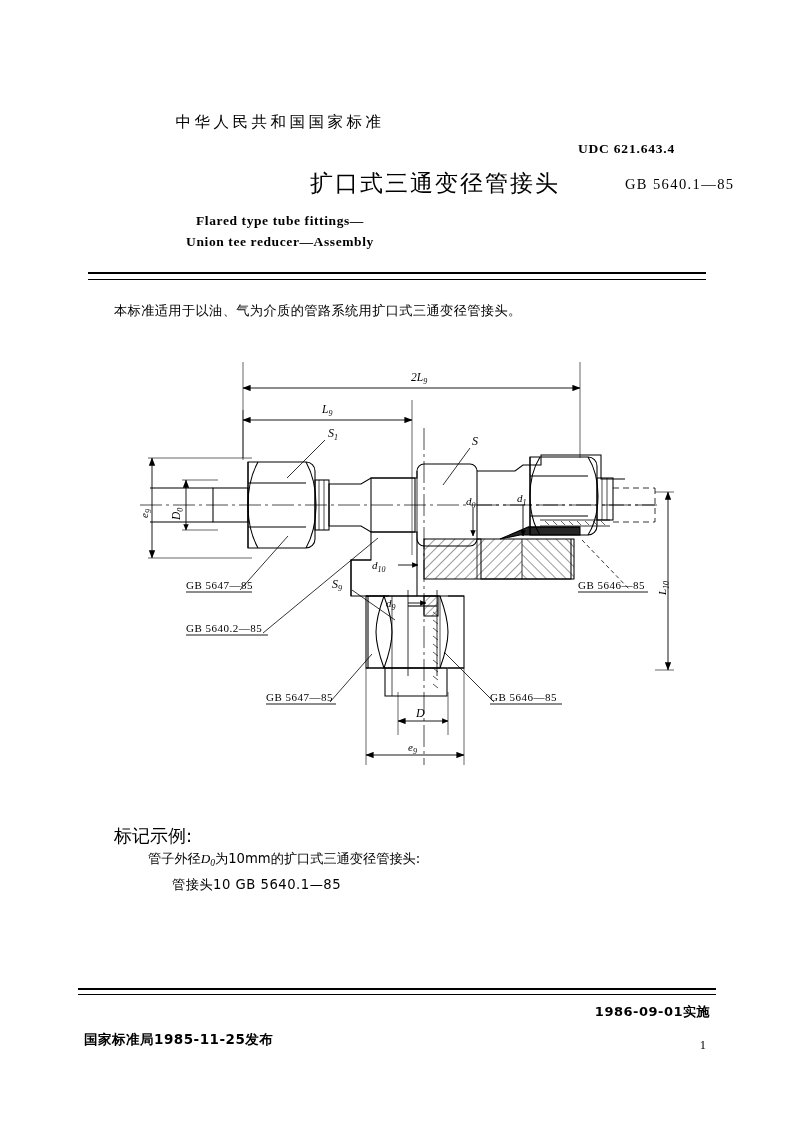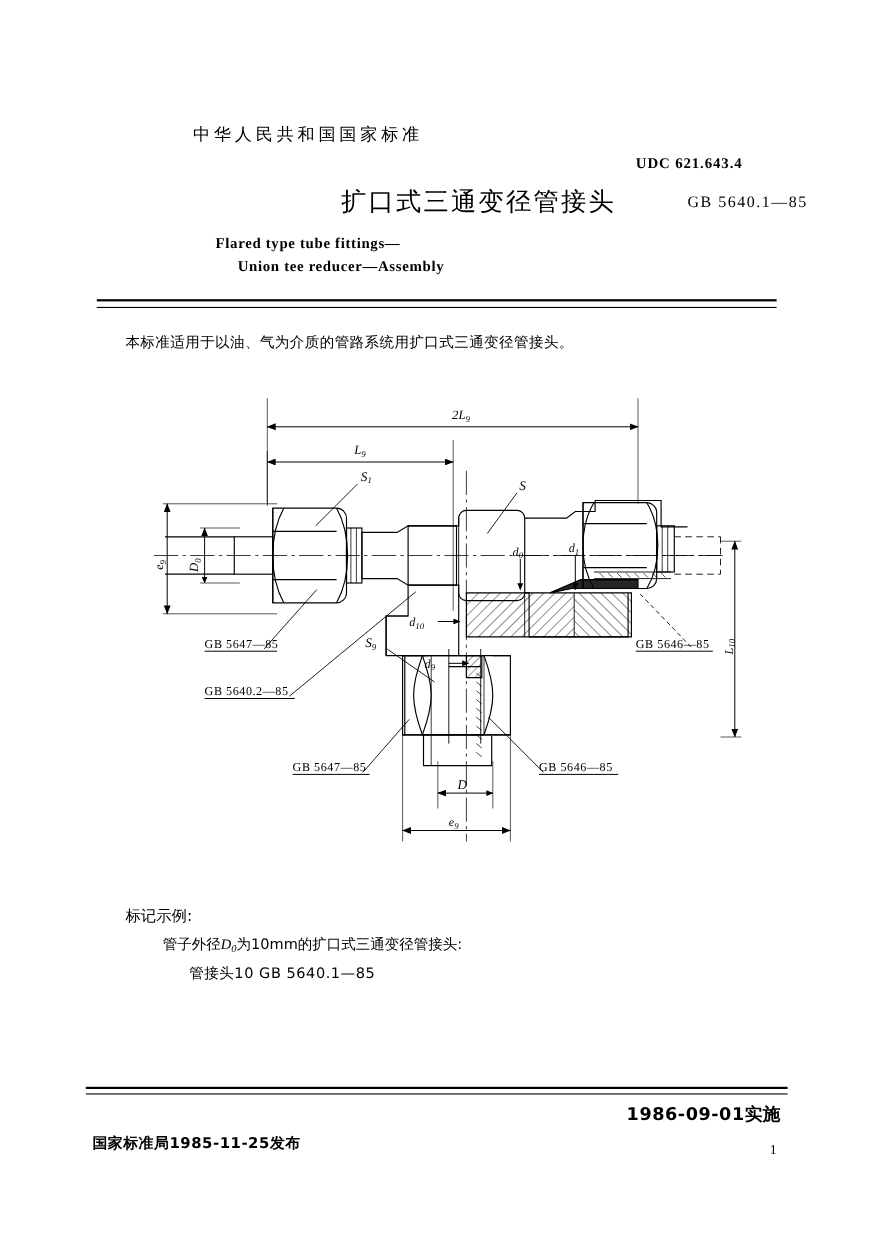--- a/index.html
+++ b/index.html
@@ -45,21 +45,21 @@
     position: absolute;
     left: 0;
     width: 560px;
     text-align: center;
     font-family: "Liberation Serif", serif;
     font-weight: bold;
     font-size: 13.5px;
     letter-spacing: 0.6px;
   }
   .hdr-en1 { top: 213px; }
-  .hdr-en2 { top: 234px; padding-left: 30px; }
+  .hdr-en2 { top: 234px; }
 
   .hdr-udc {
     position: absolute;
     left: 578px; top: 125px;
     font-family: "Liberation Serif", serif;
     font-weight: bold;
     font-size: 13.5px;
     letter-spacing: 0.8px;
     margin-top: 16px;
   }
@@ -96,21 +96,21 @@
     position: absolute;
     left: 114px; top: 302px;
     font-family: "DejaVu Sans", sans-serif;
     font-size: 13.2px;
     letter-spacing: 0.4px;
   }
   .mark-label {
     position: absolute;
     left: 114px; top: 824px;
     font-family: "DejaVu Sans", sans-serif;
-    font-size: 14px;
+    font-size: 18px;
   }
   .mark-line1 {
     position: absolute;
     left: 148px; top: 850px;
     font-family: "DejaVu Sans", sans-serif;
     font-size: 13.2px;
   }
   .mark-line2 {
     position: absolute;
     left: 172px; top: 876px;
@@ -129,21 +129,21 @@
     font-weight: bold;
     font-size: 13.5px;
     letter-spacing: 0.5px;
     margin-top: 28px;
   }
   .foot-right {
     position: absolute;
     right: 84px; top: 1003px;
     font-family: "DejaVu Sans", sans-serif;
     font-weight: bold;
-    font-size: 16px;
+    font-size: 13px;
     letter-spacing: 0.5px;
   }
   .page-num {
     position: absolute;
     right: 88px; top: 1038px;
     font-family: "Liberation Serif", serif;
     font-size: 12.5px;
   }
 
   

